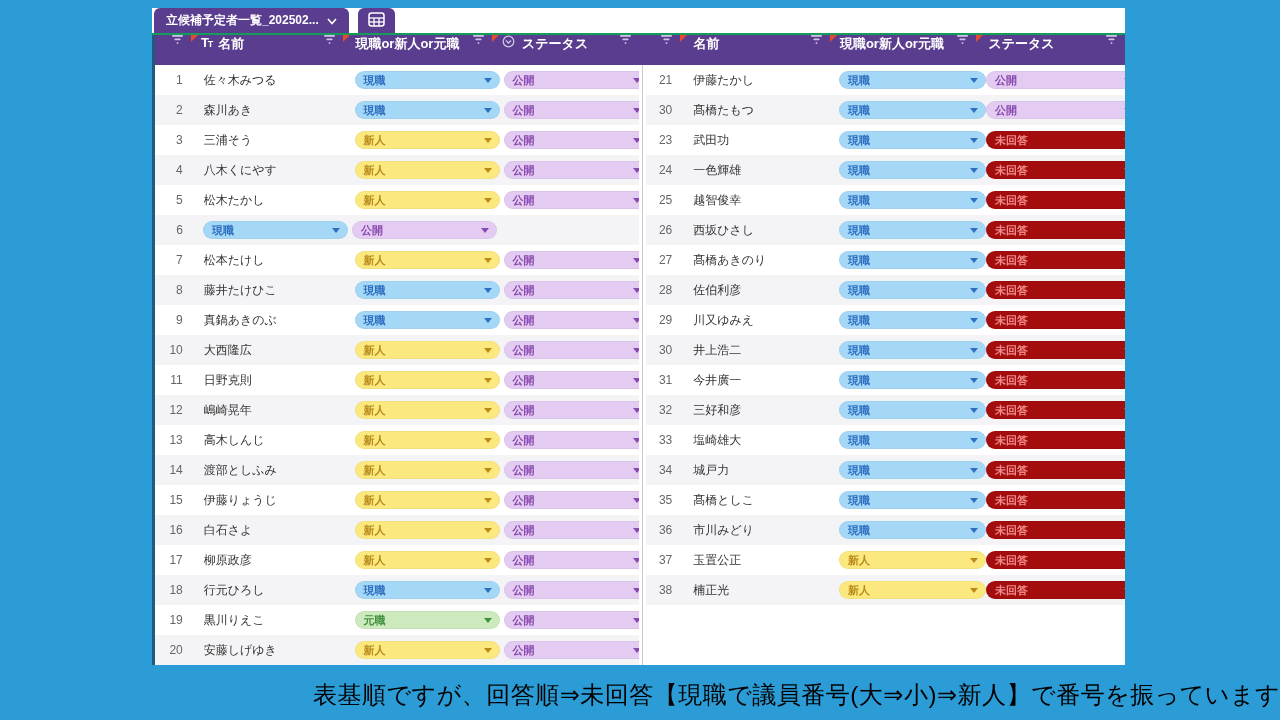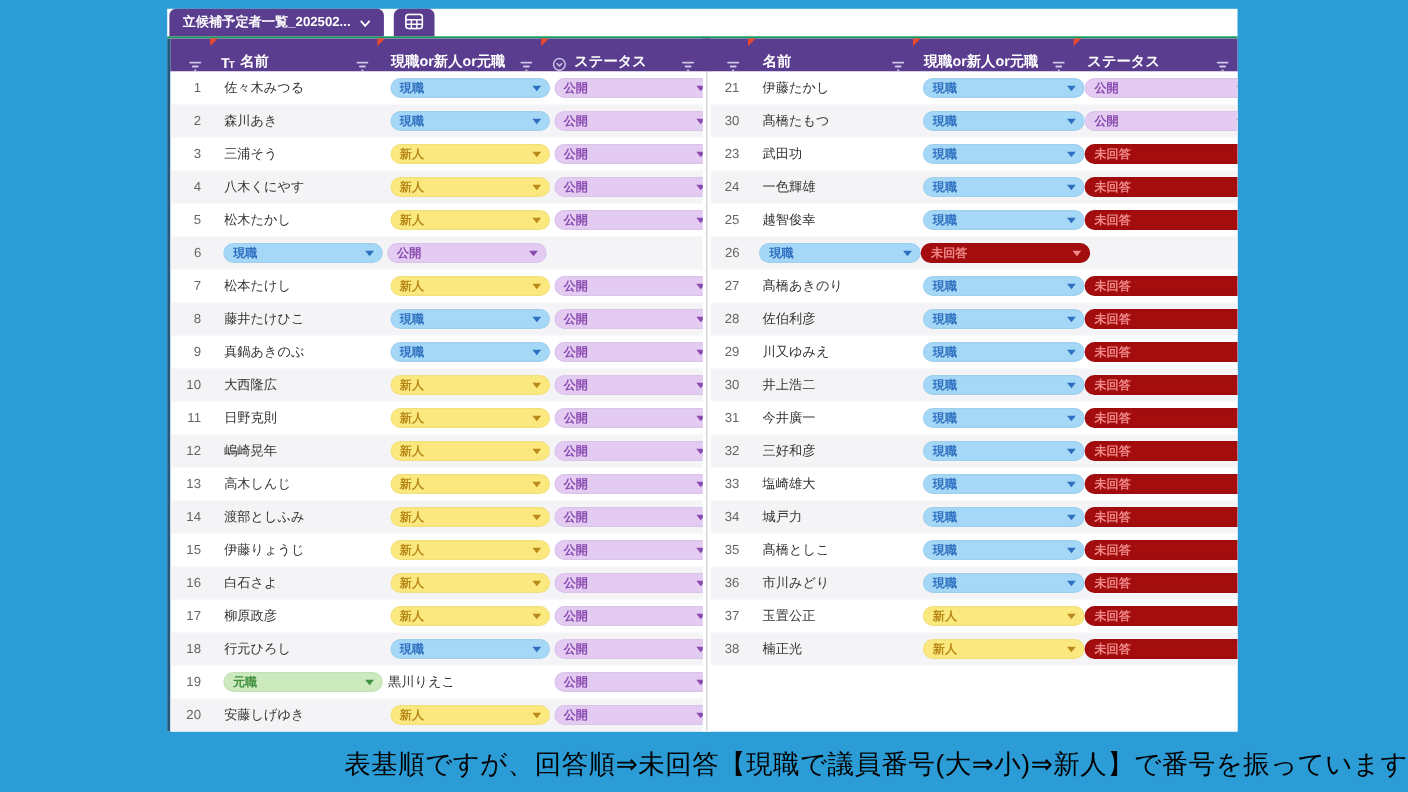--- a/index.html
+++ b/index.html
@@ -12,21 +12,21 @@
   
   .tabbar{display:flex;align-items:flex-end;height:25px;background:#ffffff;border-bottom:2px solid var(--green-line,#149c5a);}
   .tab{display:flex;align-items:center;gap:8px;background:var(--purple,#5a3d8e);color:#fff;height:25px;
        border-radius:6px 6px 0 0;padding:0 12px;font-size:12px;font-weight:700;cursor:pointer;}
   .tab.main{margin-left:2px;max-width:210px;}
   .tab.icon-tab{margin-left:9px;padding:0 10px;}
   .tab-label{white-space:nowrap;overflow:hidden;text-overflow:ellipsis;max-width:160px;}
   
   .table-grid{border-left:3px solid #205a80;background:#fff;}
   .header-row{display:flex;height:30px;background:var(--purple,#5a3d8e);color:#fff;font-size:13px;font-weight:700;align-items:center;}
-  .hcell{position:relative;display:flex;align-items:flex-end;height:100%;box-sizing:border-box;}
+  .hcell{position:relative;display:flex;align-items:flex-start;height:100%;box-sizing:border-box;}
   .hcell .label{white-space:nowrap;}
   .corner{position:absolute;top:0;left:0;width:0;height:0;border-top:7px solid #e8492e;border-right:7px solid transparent;}
   .filter{margin-left:auto;margin-right:8px;flex:none;}
   .filter svg{display:block;}
   .num-h{justify-content:center;}
   .tt-icon{font-weight:700;font-size:13px;margin:0 6px 0 10px;letter-spacing:-1px;}
   .tt-icon small{font-size:9px;}
   .sel-icon{margin:0 7px 0 10px;display:flex;}
   
   .w-num-l{width:36px;} .w-name-l{width:153px;} .w-type-l{width:149px;} .w-stat-l{width:147px;}
@@ -491,27 +491,27 @@
     <div class="cell statuscell w-stat-l">
       <span class="chip chip-purple">
         <span class="chip-label">公開</span>
         <span class="chip-caret"></span>
       </span>
     </div>
   </div>
 
   <div class="row">
     <div class="cell numcell w-num-l">19</div>
+    <div class="cell namecell w-name-l">黒川りえこ</div>
     <div class="cell typecell w-type-l">
       <span class="chip chip-green">
         <span class="chip-label">元職</span>
         <span class="chip-caret"></span>
       </span>
     </div>
-    <div class="cell namecell w-name-l">黒川りえこ</div>
     <div class="cell statuscell w-stat-l">
       <span class="chip chip-purple">
         <span class="chip-label">公開</span>
         <span class="chip-caret"></span>
       </span>
     </div>
   </div>
 
   <div class="row">
     <div class="cell numcell w-num-l">20</div>
@@ -612,20 +612,21 @@
     <div class="cell statuscell w-stat-r">
       <span class="chip chip-red">
         <span class="chip-label">未回答</span>
         <span class="chip-caret"></span>
       </span>
     </div>
   </div>
 
   <div class="row">
     <div class="cell numcell w-num-r">26</div>
+    <div class="cell namecell w-name-r">西坂ひさし</div>
     <div class="cell typecell w-type-r">
       <span class="chip chip-blue">
         <span class="chip-label">現職</span>
         <span class="chip-caret"></span>
       </span>
     </div>
     <div class="cell statuscell w-stat-r">
       <span class="chip chip-red">
         <span class="chip-label">未回答</span>
         <span class="chip-caret"></span>

